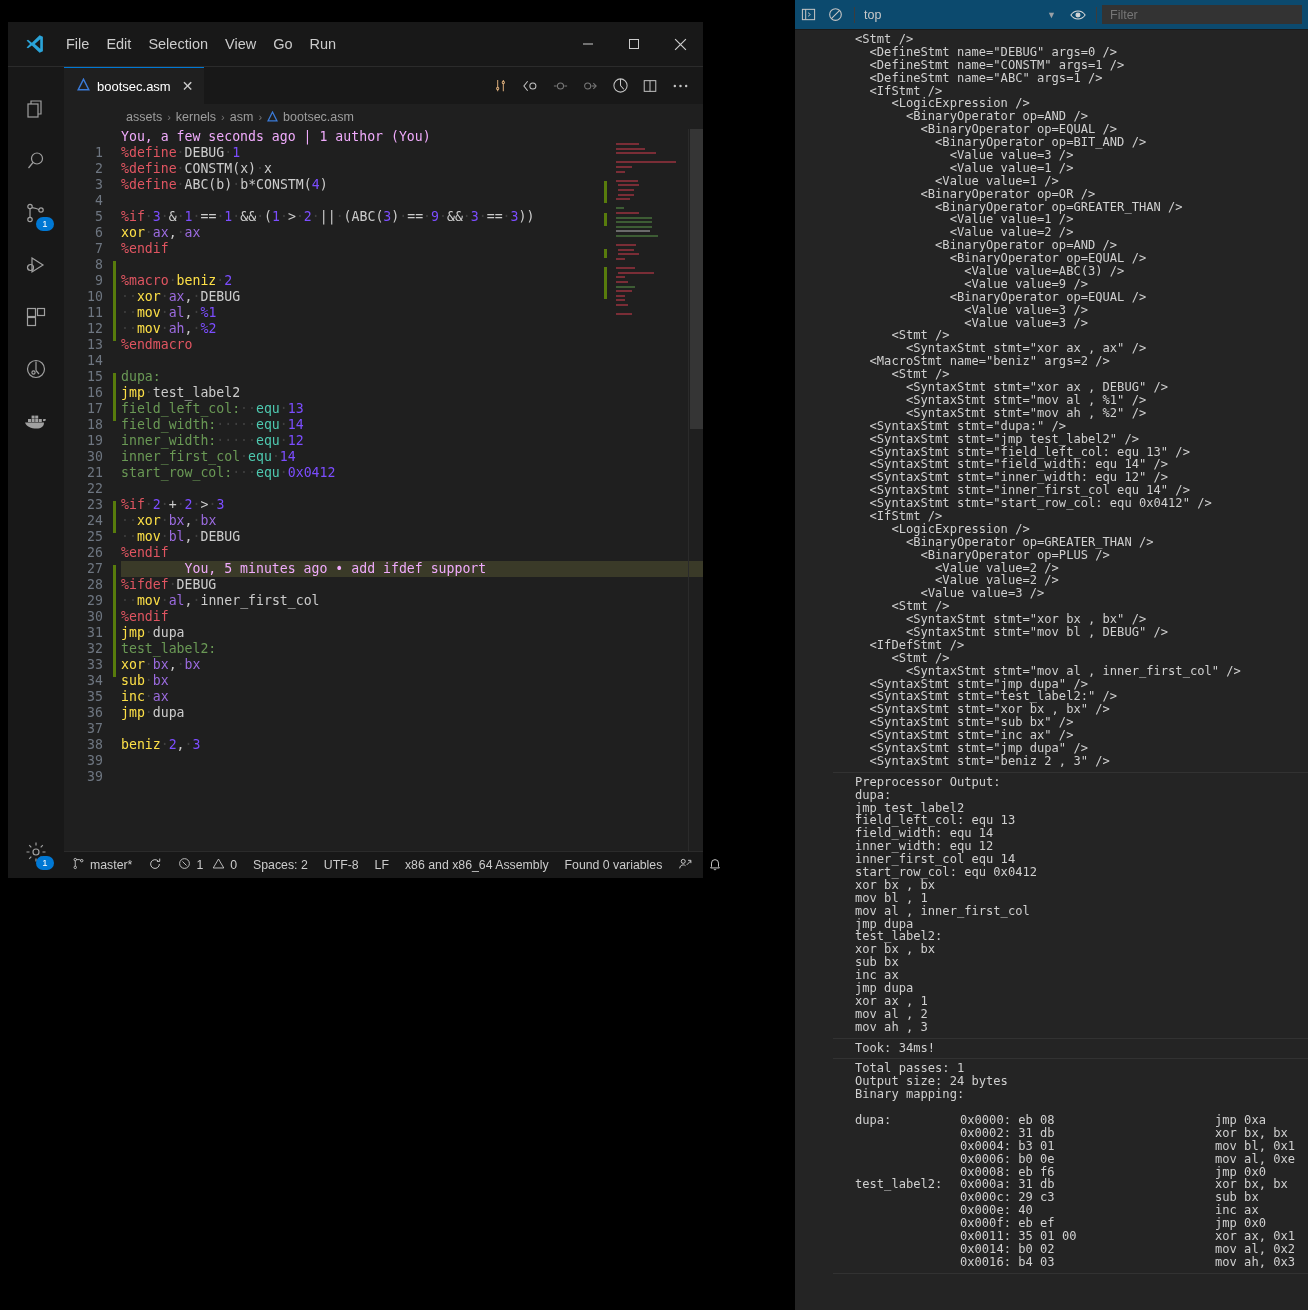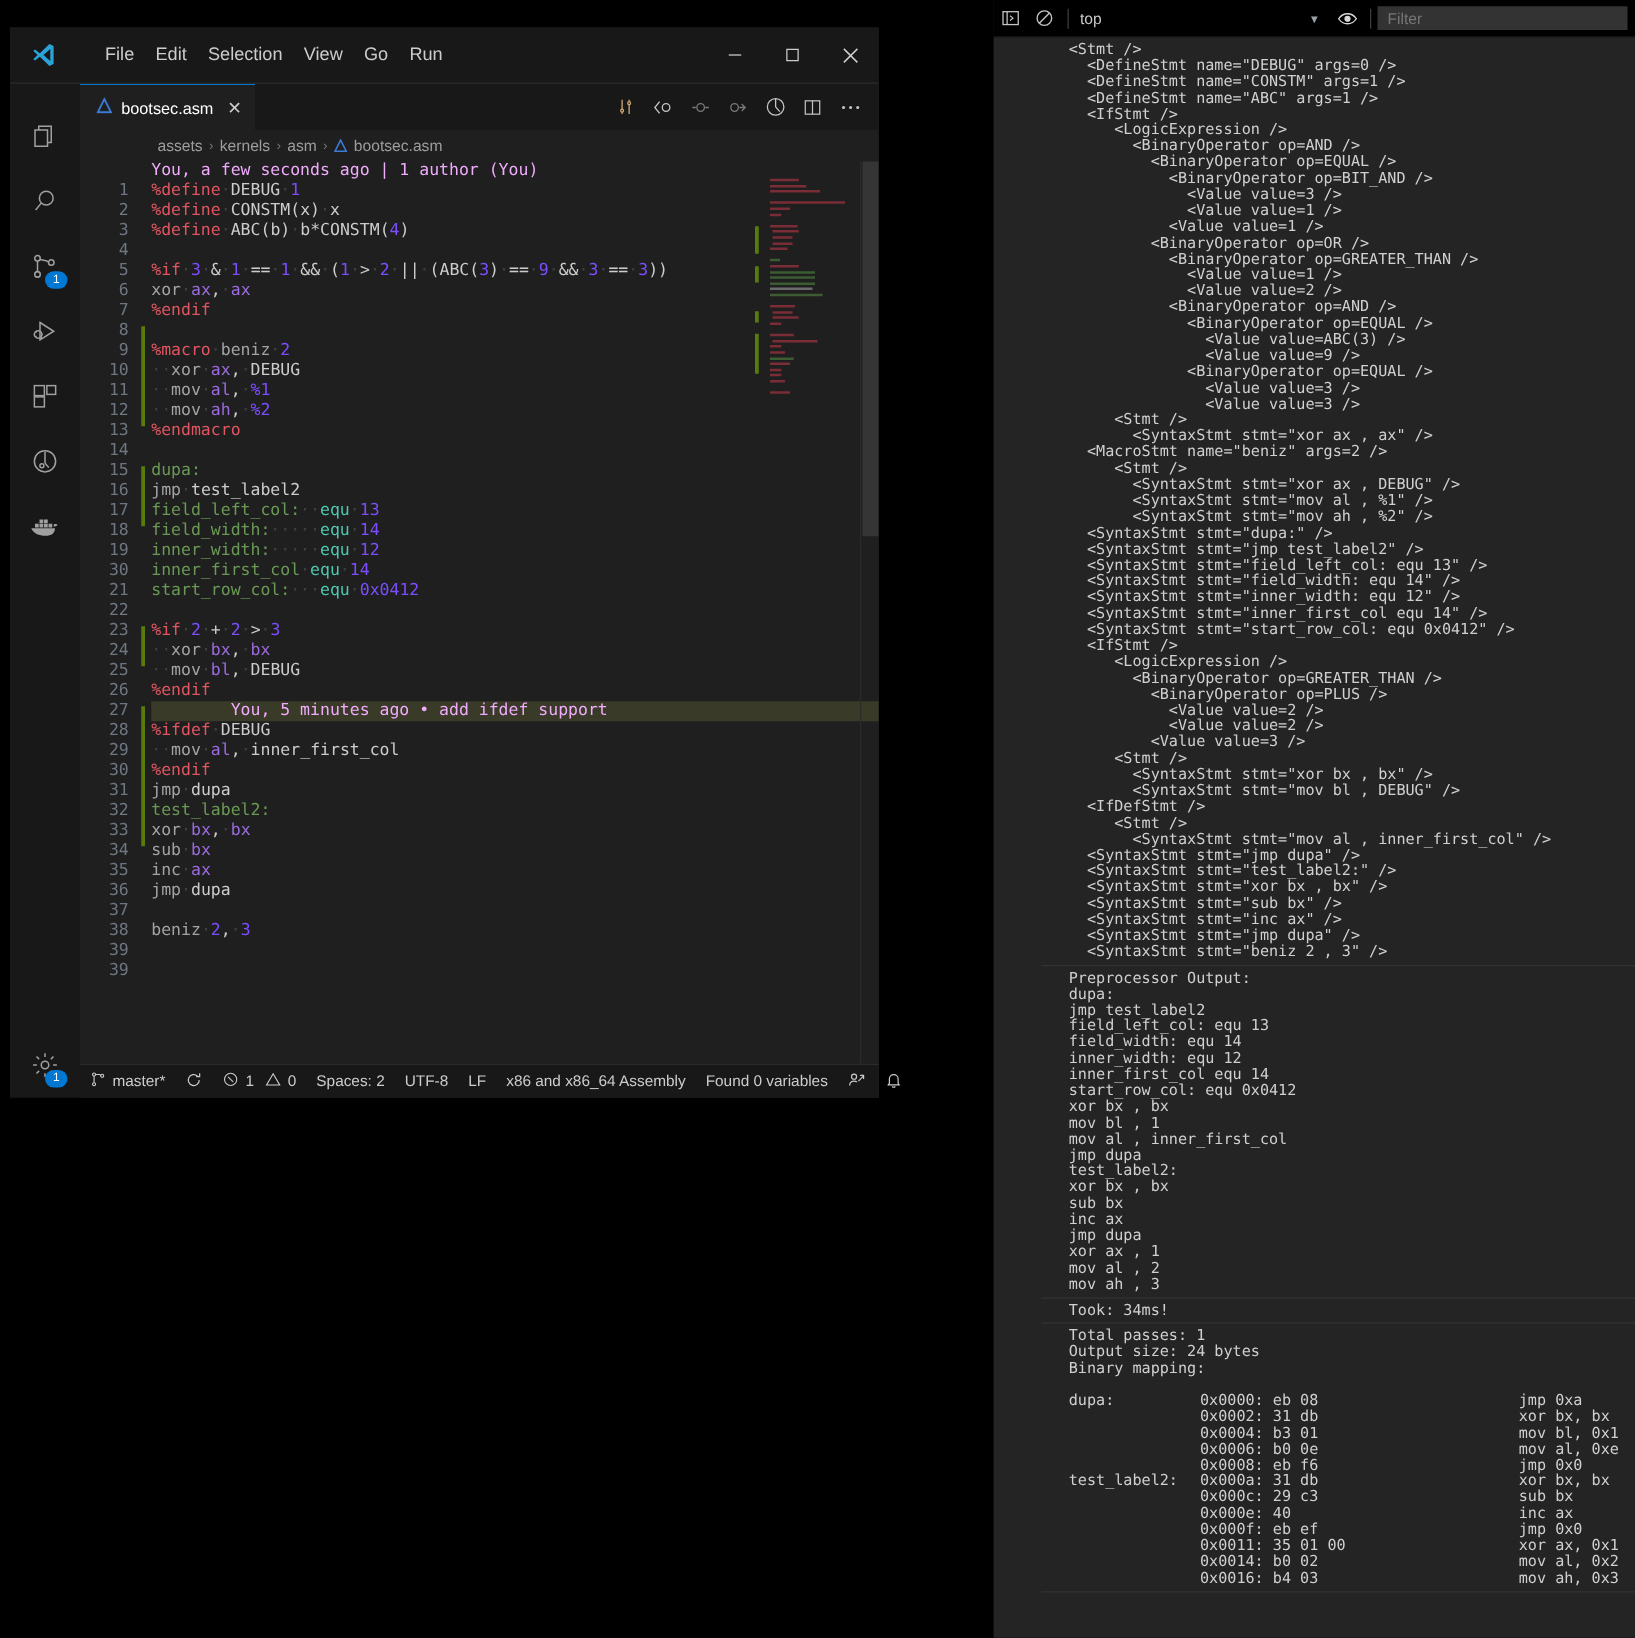--- a/index.html
+++ b/index.html
@@ -4,21 +4,21 @@
 <style>
   html,body{margin:0;padding:0;background:#000;}
   body{width:1308px;height:1310px;overflow:hidden;font-family:"DejaVu Sans",sans-serif;}
   .root{position:relative;width:1308px;height:1310px;background:#000;}
 
   
   .vscode{position:absolute;left:8px;top:22px;width:695px;height:856px;background:#1f1f1f;display:flex;flex-direction:column;}
 
   .titlebar{height:44px;background:#181818;display:flex;align-items:center;flex:0 0 auto;position:relative;border-bottom:1px solid #2b2b2b;}
   .vslogo{width:34px;display:flex;align-items:center;justify-content:center;margin-left:10px;}
-  .menu{display:flex;align-items:flex-start;gap:17px;margin-left:32px;}
+  .menu{display:flex;align-items:flex-start;gap:17px;margin-left:14px;}
   .menu span{color:#cccccc;font-size:14.5px;font-family:"Liberation Sans",sans-serif;white-space:nowrap;}
   .wintitle{position:absolute;left:0;right:0;text-align:center;color:#cccccc;font-size:14.5px;font-family:"Liberation Sans",sans-serif;pointer-events:none;}
   .winbtns{margin-left:auto;display:flex;align-items:center;height:100%;}
   .winbtn{width:46px;height:100%;display:flex;align-items:center;justify-content:center;color:#cccccc;font-size:15px;}
 
   .body{flex:1 1 auto;display:flex;min-height:0;}
   .activitybar{width:56px;background:#181818;display:flex;flex-direction:column;align-items:center;padding-top:16px;flex:0 0 auto;}
   .act{width:56px;height:52px;display:flex;align-items:center;justify-content:center;position:relative;}
   .act svg{display:block;}
   .badge{position:absolute;right:10px;bottom:8px;background:#0078d4;color:#fff;font-size:9.5px;border-radius:9px;min-width:14px;height:14px;line-height:14px;text-align:center;padding:0 2px;font-family:"Liberation Sans",sans-serif;}
@@ -37,21 +37,21 @@
   .editorwrap{flex:1 1 auto;position:relative;display:flex;min-height:0;overflow:hidden;}
   .gutter{width:47px;flex:0 0 auto;text-align:right;padding-top:0;color:#6e7681;font-family:"DejaVu Sans Mono",monospace;font-size:13.2px;line-height:16px;user-select:none;}
   .gutter div{height:16px;padding-right:8px;}
   .gitbars{position:absolute;left:47px;top:0;width:4px;}
   .gitbar{position:absolute;left:2px;width:3px;background:#587c0c;}
   .codearea{flex:1 1 auto;position:relative;min-width:0;overflow:hidden;font-family:"DejaVu Sans Mono",monospace;font-size:13.2px;line-height:16px;white-space:pre;padding-left:10px;}
   .cl{height:16px;color:#cccccc;}
   .blameline{color:#f0abfc;font-style:normal;}
   .blamehl{background:#3a3a28;display:inline-block;}
   .ind{color:#3f3f3f;}
-  .kw{color:#a3a3a3;text-align:right;}       
+  .kw{color:#fde047;text-align:right;}       
   .pp{color:#e05561;}       
   .ident{color:#cccccc;}
   .reg{color:#9b6bdf;}
   .num{color:#7c4dff;}
   .lbl{color:#6a9955;}
   .dot{color:#404040;}
 
   .minimap{position:absolute;right:14px;top:0;width:75px;height:100%;}
   .mmline{position:absolute;height:2px;}
   .mmbar{position:absolute;left:-10px;width:3px;background:#587c0c;}
@@ -62,21 +62,21 @@
   .sbitem{display:flex;align-items:center;gap:5px;padding:0 8px;height:100%;white-space:nowrap;}
   .sbgap{flex:1 1 auto;}
 
   
   .devtools{position:absolute;left:795px;top:0;width:513px;height:1310px;background:#242424;display:flex;flex-direction:column;font-family:"Liberation Sans",sans-serif;}
   .dtbar{height:28px;display:flex;align-items:center;background:#282828;flex:0 0 auto;border-bottom:1px solid #000;}
   .dtico{width:27px;height:26px;display:flex;align-items:center;justify-content:center;}
   .dtvsep{width:1px;height:16px;background:#3d3d3d;margin:0 5px;}
   .dttab{padding:0 11px;height:28px;line-height:28px;color:#9aa0a6;font-size:12.5px;}
   .dttab.active{background:#000;color:#fff;}
-  .dtbar2{height:29px;display:flex;align-items:center;background:#000000;flex:0 0 auto;border-bottom:1px solid #1a1a1a;}
+  .dtbar2{height:29px;display:flex;align-items:center;background:#0c4a6e;flex:0 0 auto;border-bottom:1px solid #1a1a1a;}
   .ctxsel{display:flex;align-items:center;color:#c9c9c9;font-size:12.5px;width:200px;padding-left:4px;}
   .ctxsel .caret{margin-left:auto;margin-right:8px;font-size:9px;color:#9aa0a6;}
   .filterbox{flex:1 1 auto;height:19px;background:#333;margin-right:6px;display:flex;align-items:center;padding-left:8px;color:#767676;font-size:12.5px;}
 
   .console{flex:1 1 auto;overflow:hidden;background:#242424;font-family:"DejaVu Sans Mono",monospace;font-size:12.1px;line-height:12.9px;color:#d0d0d0;padding-left:38px;}
   .msg{border-bottom:1px solid #323232;padding:3px 0 4px 0;white-space:pre;overflow:hidden;}
   .msg .ln{padding-left:22px;height:12.9px;}
   .binrow{display:flex;white-space:pre;height:12.9px;}
   .bc1{width:105px;}
   .bc2{width:255px;}

